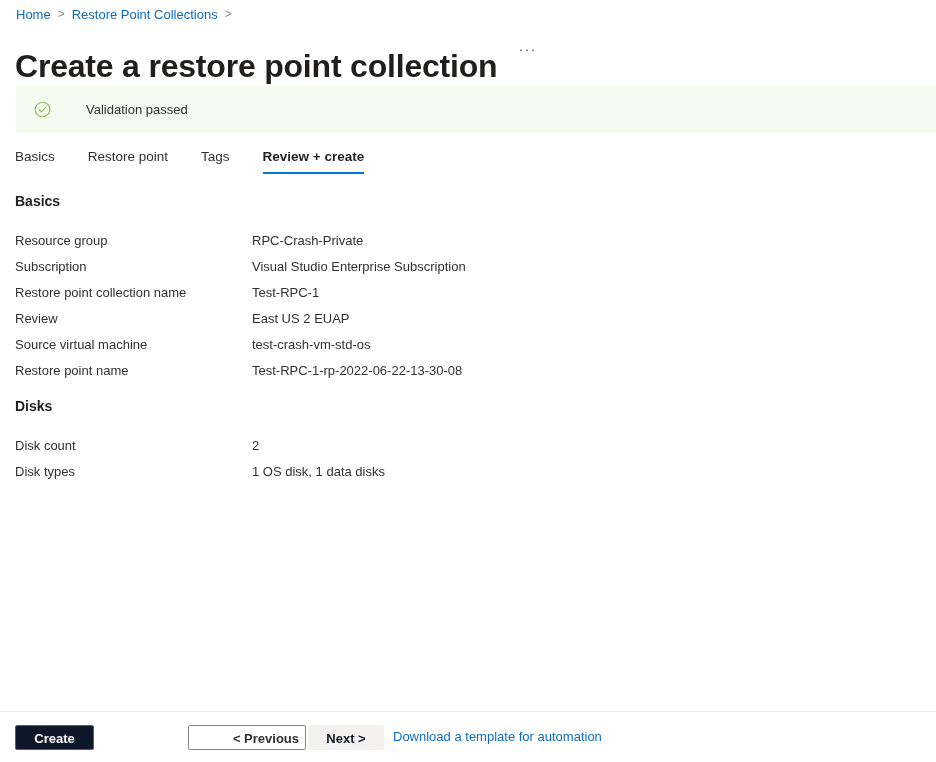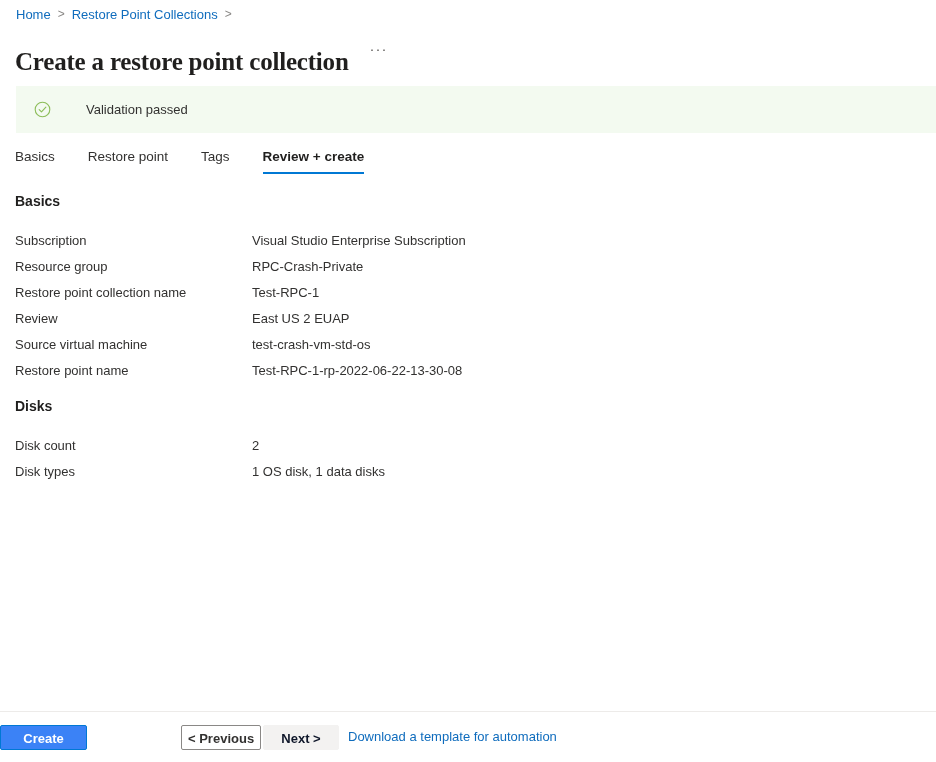--- a/index.html
+++ b/index.html
@@ -42,26 +42,25 @@
 
   
   .title-row {
     position: absolute;
     top: 29px;
     left: 15px;
     display: flex;
     align-items: center;
   }
   .page-title {
-    font-size: 25px;
+    font-size: 32px;
     line-height: 32px;
     font-weight: 600;
     color: #201f1e;
     letter-spacing: -0.2px;
-    font-family: Liberation Serif, serif;
   }
   .title-ellipsis {
     margin-left: 17px;
     color: #605e5c;
     font-size: 15px;
     line-height: 16px;
     letter-spacing: 1px;
     cursor: pointer;
     padding: 2px 4px;
     align-self: flex-start;
@@ -179,35 +178,36 @@
     font-family: "Liberation Sans", sans-serif;
     font-size: 13px;
     line-height: 16px;
     border-radius: 2px;
     box-sizing: border-box;
     cursor: pointer;
     text-align: center;
     white-space: nowrap;
   }
   .btn-create {
-    background: #3b82f6;
+    background: #0f172a;
     color: #ffffff;
     font-weight: 700;
     border: 1px solid #0078d4;
     height: 25px;
-    width: 87px;
+    width: 79px;
+    margin-left: 15px;
     line-height: 23px;
   }
   .btn-previous {
     background: #ffffff;
     color: #323130;
     font-weight: 700;
     border: 1px solid #8a8886;
     height: 25px;
-    width: 80px;
+    width: 118px;
     margin-left: 94px;
     line-height: 23px;
     text-align: right;
   }
   .btn-next {
     background: #f3f2f1;
     color: #0f172a;
     font-weight: 700;
     border: 1px solid #f3f2f1;
     height: 25px;
@@ -252,26 +252,26 @@
   <div class="tab">Basics</div>
   <div class="tab">Restore point</div>
   <div class="tab">Tags</div>
   <div class="tab active">Review + create</div>
 </div>
 
 <div class="section section-basics">
   <div class="section-heading">Basics</div>
 
   <div class="kv-row">
+    <div class="kv-label">Resource group</div>
+    <div class="kv-value">RPC-Crash-Private</div>
+  </div>
+  <div class="kv-row">
     <div class="kv-label">Subscription</div>
     <div class="kv-value">Visual Studio Enterprise Subscription</div>
-  </div>
-  <div class="kv-row">
-    <div class="kv-label">Resource group</div>
-    <div class="kv-value">RPC-Crash-Private</div>
   </div>
   <div class="kv-row">
     <div class="kv-label">Restore point collection name</div>
     <div class="kv-value">Test-RPC-1</div>
   </div>
   <div class="kv-row">
     <div class="kv-label">Review</div>
     <div class="kv-value">East US 2 EUAP</div>
   </div>
   <div class="kv-row">

